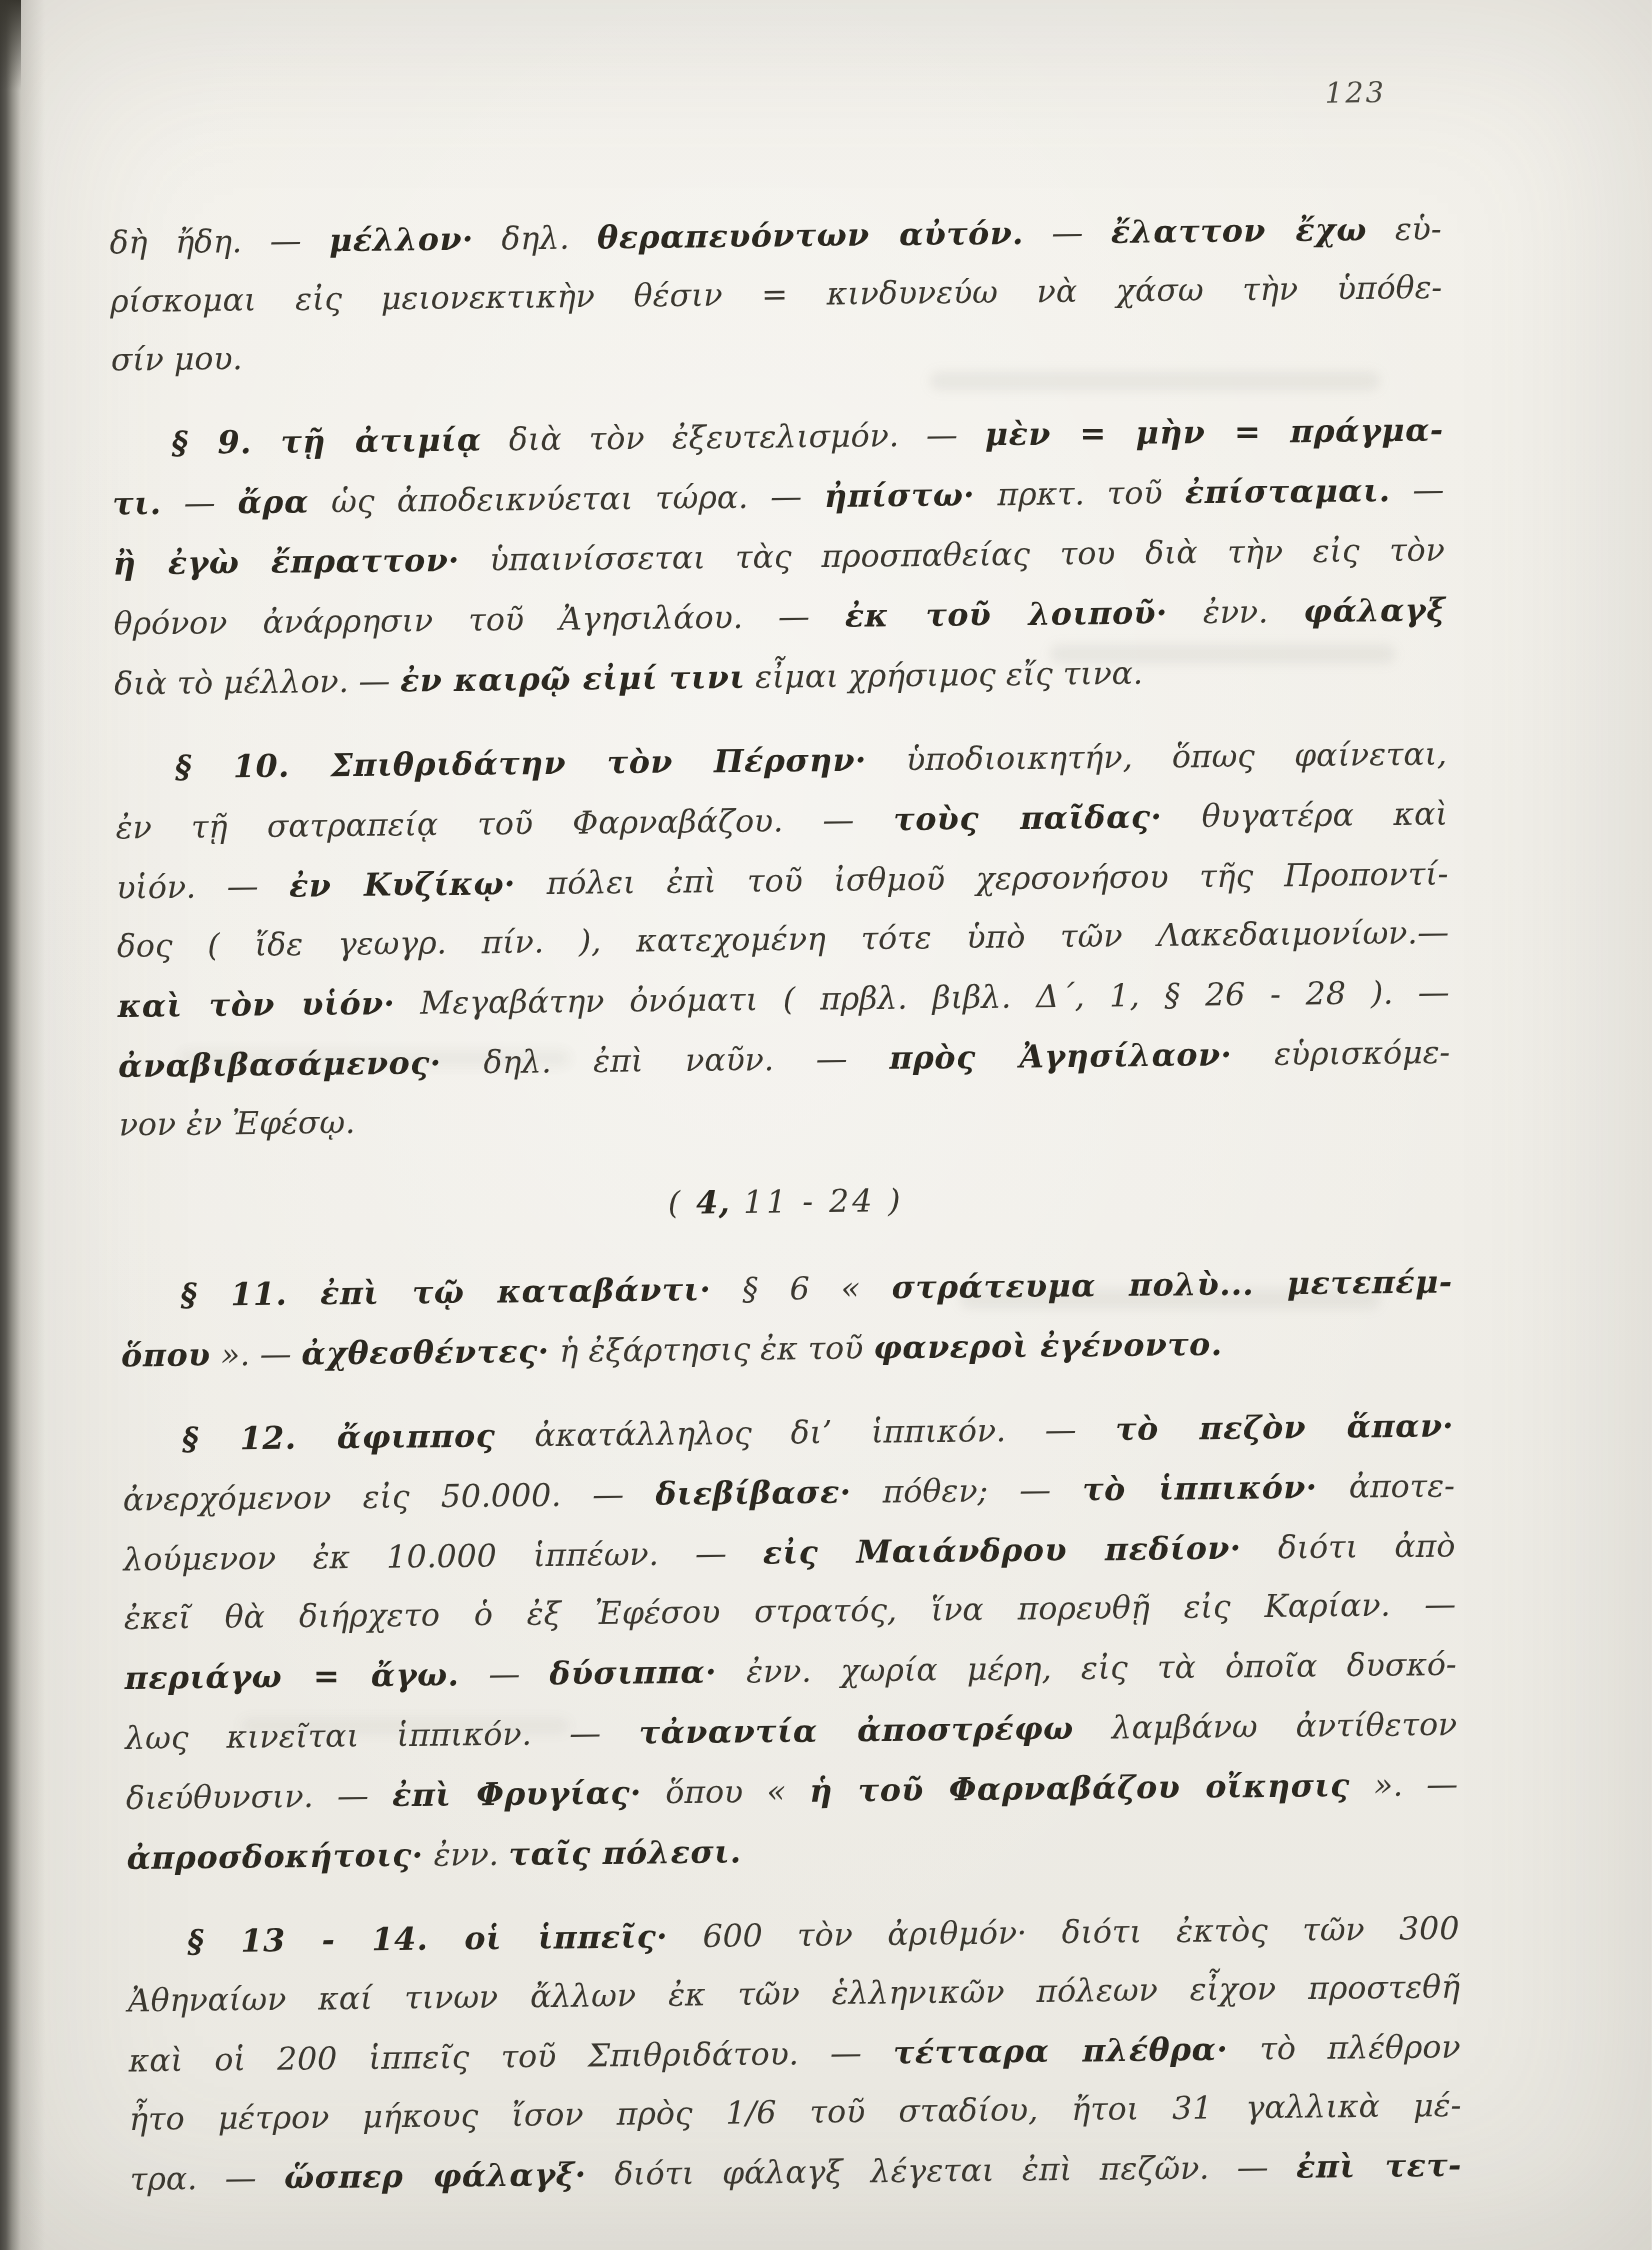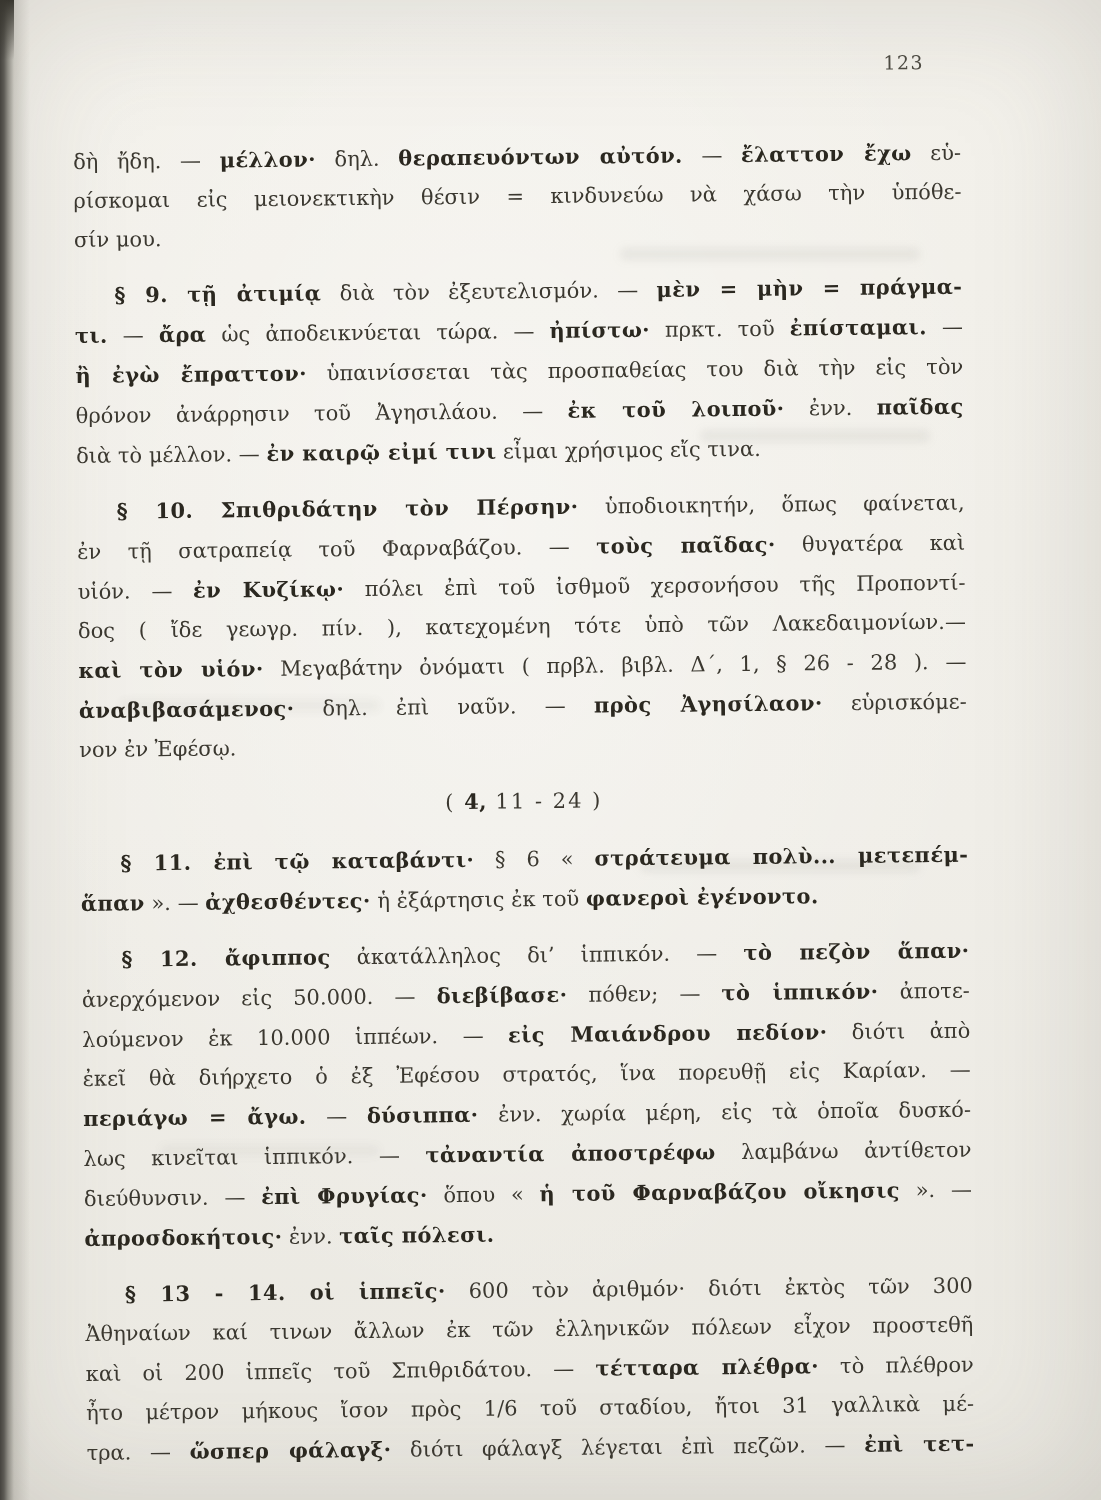--- a/index.html
+++ b/index.html
@@ -14,20 +14,21 @@
     background: #e8e6e0;
     font-family: "DejaVu Serif", serif;
   }
   .page {
     position: absolute;
     inset: 0;
     background:
       radial-gradient(ellipse at 45% 35%, rgba(255,255,255,0.35), rgba(255,255,255,0) 60%),
       linear-gradient(180deg, #f3f1eb 0%, #f0eee8 55%, #eae8e1 100%);
     box-shadow: inset 0 0 130px rgba(95, 90, 78, 0.18);
+    font-style: italic;
   }
   
   .gutter {
     position: absolute;
     left: 0; top: 0; bottom: 0;
     width: 30px;
     background: linear-gradient(90deg,
       #45433e 0px, #5d5b55 4px, #8f8d85 8px,
       rgba(150, 147, 138, 0.35) 14px, rgba(150,147,138,0) 30px);
   }
@@ -116,38 +117,38 @@
     <div class="text-block">
         <div class="para">
           <div class="line"><span class="r">δὴ ἤδη. — </span><span class="b">μέλλον·</span><span class="r"> δηλ. </span><span class="b">θεραπευόντων αὐτόν.</span><span class="r"> — </span><span class="b">ἔλαττον ἔχω</span><span class="r"> εὑ-</span></div>
           <div class="line"><span class="r">ρίσκομαι εἰς μειονεκτικὴν θέσιν = κινδυνεύω νὰ χάσω τὴν ὑπόθε-</span></div>
           <div class="line end"><span class="r">σίν μου.</span></div>
         </div>
         <div class="para">
           <div class="line indent"><span class="b">§ 9. τῇ ἀτιμίᾳ</span><span class="r"> διὰ τὸν ἐξευτελισμόν. — </span><span class="b">μὲν = μὴν = πράγμα-</span></div>
           <div class="line"><span class="b">τι.</span><span class="r"> — </span><span class="b">ἄρα</span><span class="r"> ὡς ἀποδεικνύεται τώρα. — </span><span class="b">ἠπίστω·</span><span class="r"> πρκτ. τοῦ </span><span class="b">ἐπίσταμαι.</span><span class="r"> —</span></div>
           <div class="line"><span class="b">ἢ ἐγὼ ἔπραττον·</span><span class="r"> ὑπαινίσσεται τὰς προσπαθείας του διὰ τὴν εἰς τὸν</span></div>
-          <div class="line"><span class="r">θρόνον ἀνάρρησιν τοῦ Ἀγησιλάου. — </span><span class="b">ἐκ τοῦ λοιποῦ·</span><span class="r"> ἐνν. </span><span class="b">παῖδας</span></div>
+          <div class="line"><span class="r">θρόνον ἀνάρρησιν τοῦ Ἀγησιλάου. — </span><span class="b">ἐκ τοῦ λοιποῦ·</span><span class="r"> ἐνν. </span><span class="b">φάλαγξ</span></div>
           <div class="line end"><span class="r">διὰ τὸ μέλλον. — </span><span class="b">ἐν καιρῷ εἰμί τινι</span><span class="r"> εἶμαι χρήσιμος εἴς τινα.</span></div>
         </div>
         <div class="para">
           <div class="line indent"><span class="b">§ 10. Σπιθριδάτην τὸν Πέρσην·</span><span class="r"> ὑποδιοικητήν, ὅπως φαίνεται,</span></div>
           <div class="line"><span class="r">ἐν τῇ σατραπείᾳ τοῦ Φαρναβάζου. — </span><span class="b">τοὺς παῖδας·</span><span class="r"> θυγατέρα καὶ</span></div>
           <div class="line"><span class="r">υἱόν. — </span><span class="b">ἐν Κυζίκῳ·</span><span class="r"> πόλει ἐπὶ τοῦ ἰσθμοῦ χερσονήσου τῆς Προποντί-</span></div>
           <div class="line"><span class="r">δος ( ἴδε γεωγρ. πίν. ), κατεχομένη τότε ὑπὸ τῶν Λακεδαιμονίων.—</span></div>
           <div class="line"><span class="b">καὶ τὸν υἱόν·</span><span class="r"> Μεγαβάτην ὀνόματι ( πρβλ. βιβλ. Δ΄, 1, § 26 - 28 ). —</span></div>
           <div class="line"><span class="b">ἀναβιβασάμενος·</span><span class="r"> δηλ. ἐπὶ ναῦν. — </span><span class="b">πρὸς Ἀγησίλαον·</span><span class="r"> εὑρισκόμε-</span></div>
           <div class="line end"><span class="r">νον ἐν Ἐφέσῳ.</span></div>
         </div>
         <div class="para center">
           <div class="line end"><span class="r">( </span><span class="b">4,</span><span class="r"> 11 - 24 )</span></div>
         </div>
         <div class="para">
           <div class="line indent"><span class="b">§ 11. ἐπὶ τῷ καταβάντι·</span><span class="r"> § 6 « </span><span class="b">στράτευμα πολὺ... μετεπέμ-</span></div>
-          <div class="line end"><span class="b">ἅπαν</span><span class="r"> ». — </span><span class="b">ἀχθεσθέντες·</span><span class="r"> ἡ ἐξάρτησις ἐκ τοῦ </span><span class="b">φανεροὶ ἐγένοντο.</span></div>
+          <div class="line end"><span class="b">ὅπου</span><span class="r"> ». — </span><span class="b">ἀχθεσθέντες·</span><span class="r"> ἡ ἐξάρτησις ἐκ τοῦ </span><span class="b">φανεροὶ ἐγένοντο.</span></div>
         </div>
         <div class="para">
           <div class="line indent"><span class="b">§ 12. ἄφιππος</span><span class="r"> ἀκατάλληλος δι’ ἱππικόν. — </span><span class="b">τὸ πεζὸν ἅπαν·</span></div>
           <div class="line"><span class="r">ἀνερχόμενον εἰς 50.000. — </span><span class="b">διεβίβασε·</span><span class="r"> πόθεν; — </span><span class="b">τὸ ἱππικόν·</span><span class="r"> ἀποτε-</span></div>
           <div class="line"><span class="r">λούμενον ἐκ 10.000 ἱππέων. — </span><span class="b">εἰς Μαιάνδρου πεδίον·</span><span class="r"> διότι ἀπὸ</span></div>
           <div class="line"><span class="r">ἐκεῖ θὰ διήρχετο ὁ ἐξ Ἐφέσου στρατός, ἵνα πορευθῇ εἰς Καρίαν. —</span></div>
           <div class="line"><span class="b">περιάγω = ἄγω.</span><span class="r"> — </span><span class="b">δύσιππα·</span><span class="r"> ἐνν. χωρία μέρη, εἰς τὰ ὁποῖα δυσκό-</span></div>
           <div class="line"><span class="r">λως κινεῖται ἱππικόν. — </span><span class="b">τἀναντία ἀποστρέφω</span><span class="r"> λαμβάνω ἀντίθετον</span></div>
           <div class="line"><span class="r">διεύθυνσιν. — </span><span class="b">ἐπὶ Φρυγίας·</span><span class="r"> ὅπου « </span><span class="b">ἡ τοῦ Φαρναβάζου οἴκησις</span><span class="r"> ». —</span></div>
           <div class="line end"><span class="b">ἀπροσδοκήτοις·</span><span class="r"> ἐνν. </span><span class="b">ταῖς πόλεσι.</span></div>

